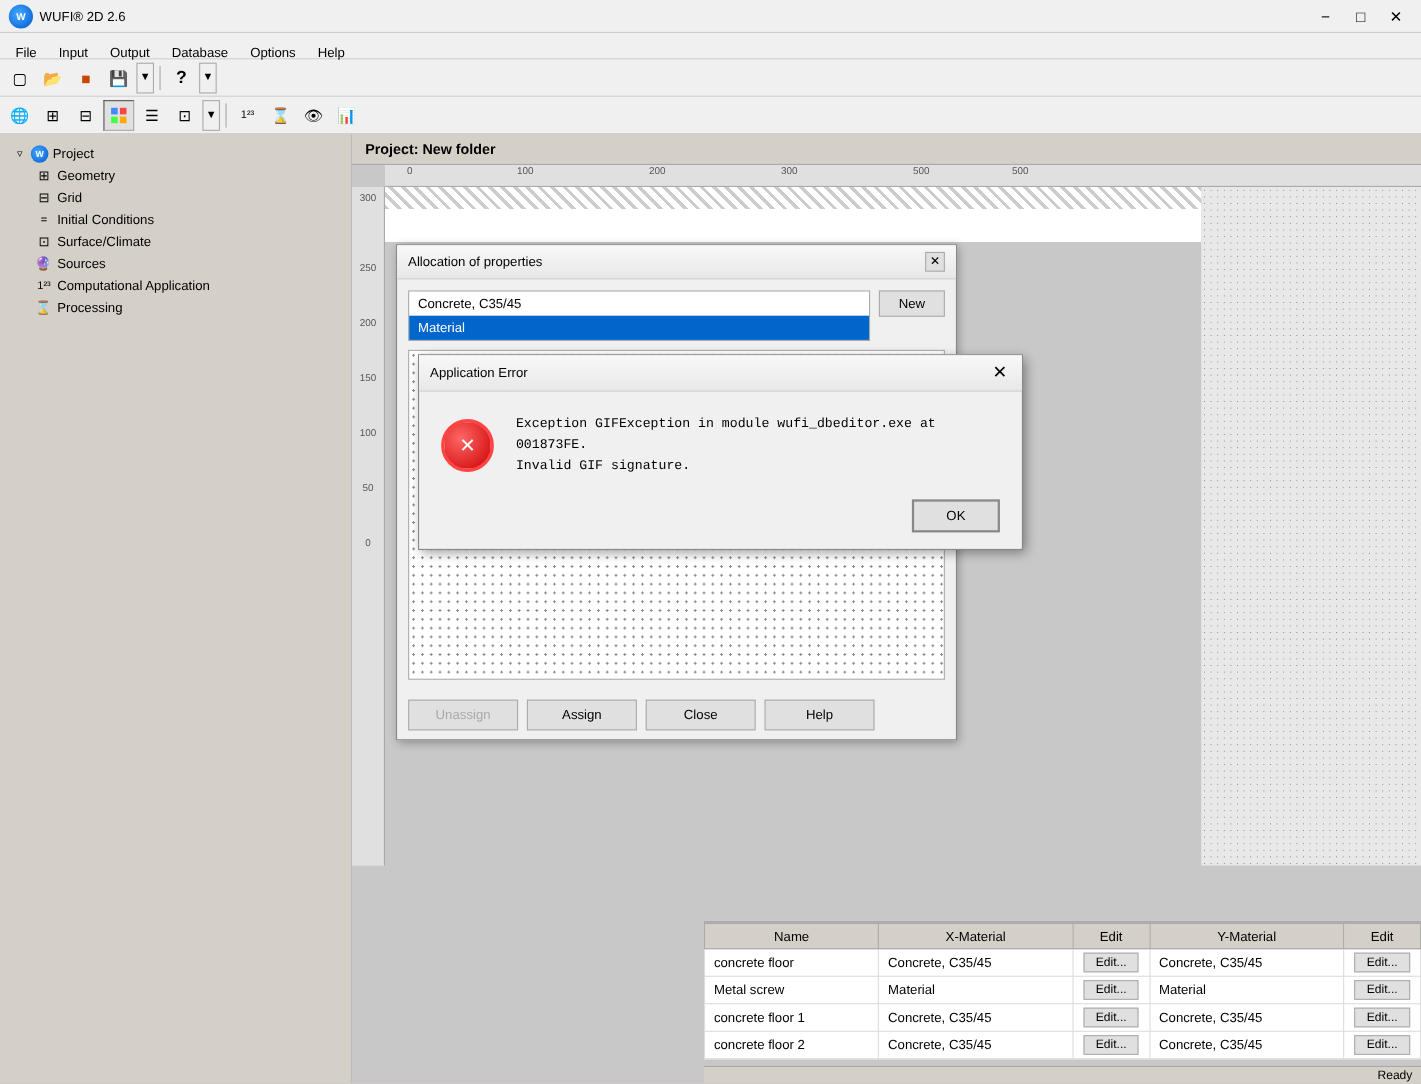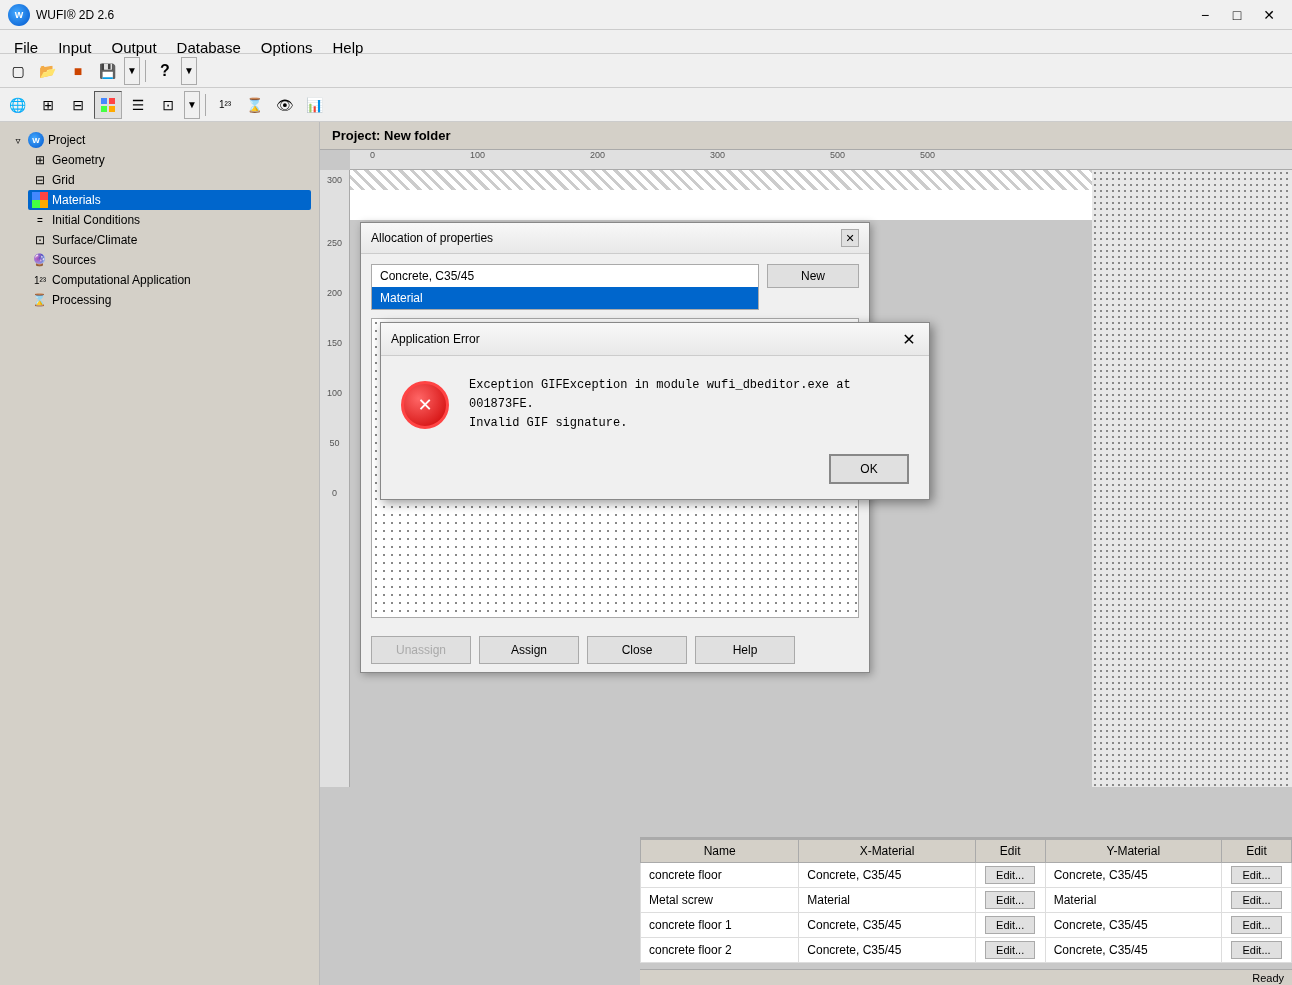--- a/index.html
+++ b/index.html
@@ -27,21 +27,21 @@
       background: #f0f0f0;
       border-bottom: 1px solid #ccc;
       height: 24px;
       display: flex;
       align-items: center;
       padding: 0 4px;
     }
     .menu-item {
       padding: 2px 10px;
       cursor: pointer;
-      font-size: 15px;
+      font-size: 12px;
       margin-top: 12px;
     }
 
     
     .toolbar {
       background: #f0f0f0;
       border-bottom: 1px solid #ccc;
       height: 34px;
       display: flex;
       align-items: center;
@@ -149,21 +149,21 @@
     }
     .alloc-list-item {
       padding: 4px 8px;
       cursor: pointer;
       font-size: 12px;
     }
     .alloc-list-item.selected { background: #0066cc; color: white; }
     .alloc-row { display: flex; gap: 8px; align-items: flex-start; }
     .alloc-btn-col { display: flex; flex-direction: column; gap: 4px; }
     .alloc-btn {
-      width: 92px; padding: 4px 8px; background: #e0e0e0; border: 1px solid #aaa;
+      width: 60px; padding: 4px 8px; background: #e0e0e0; border: 1px solid #aaa;
       cursor: pointer; font-size: 12px; text-align: center;
     }
     .alloc-btn:disabled { color: #aaa; cursor: default; }
     .alloc-scroll-area {
       flex: 1;
       border: 1px solid #aaa;
       height: 300px;
       background: white;
       overflow: hidden;
       position: relative;
@@ -380,31 +380,20 @@
     </div>
     <div class="tree-child">
       <div class="tree-item">
         <span class="icon">⊞</span>
         <span>Geometry</span>
       </div>
       <div class="tree-item">
         <span class="icon">⊟</span>
         <span>Grid</span>
       </div>
-      <div class="tree-item selected">
-        <span class="icon">
-          <svg width="16" height="16" viewBox="0 0 16 16">
-              <rect x="0" y="0" width="8" height="8" fill="#4488ff"></rect>
-              <rect x="8" y="0" width="8" height="8" fill="#ff4444"></rect>
-              <rect x="0" y="8" width="8" height="8" fill="#44ff44"></rect>
-              <rect x="8" y="8" width="8" height="8" fill="#ffaa00"></rect>
-            </svg>
-        </span>
-        <span>Materials</span>
-      </div>
       <div class="tree-item">
         <span class="icon" style="font-size:10px;">=</span>
         <span>Initial Conditions</span>
       </div>
       <div class="tree-item">
         <span class="icon">⊡</span>
         <span>Surface/Climate</span>
       </div>
       <div class="tree-item">
         <span class="icon">🔮</span>

